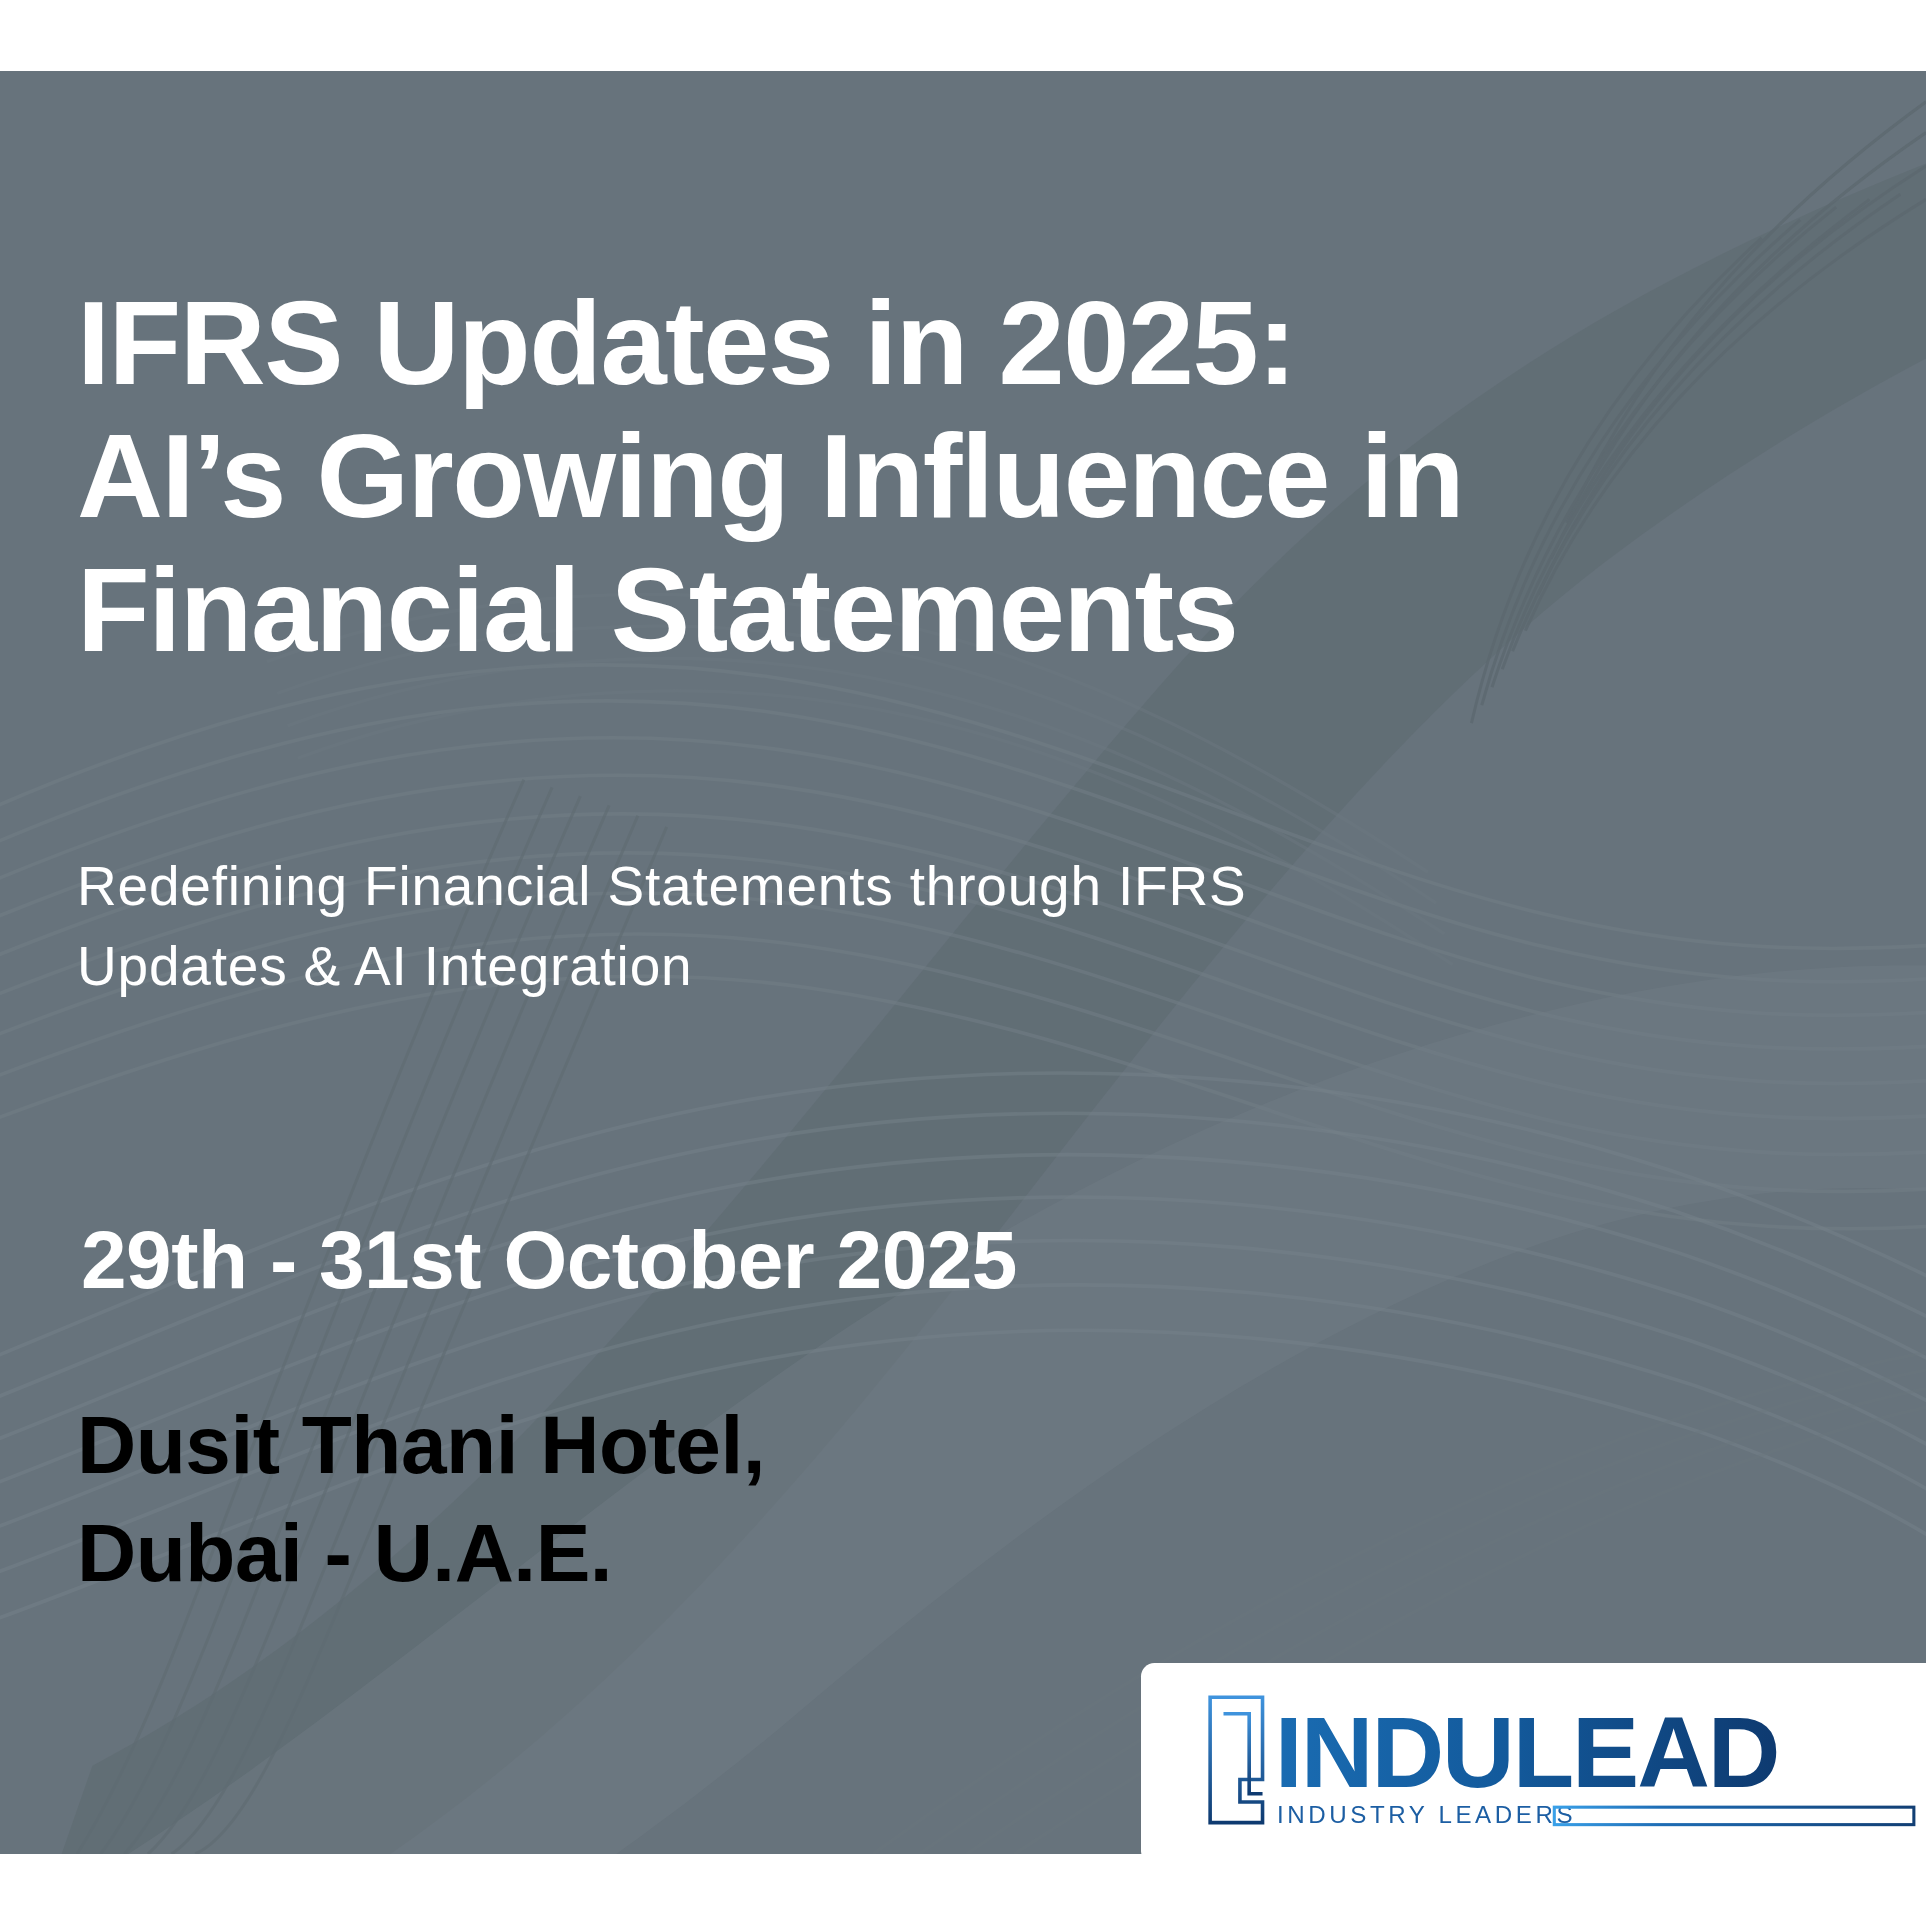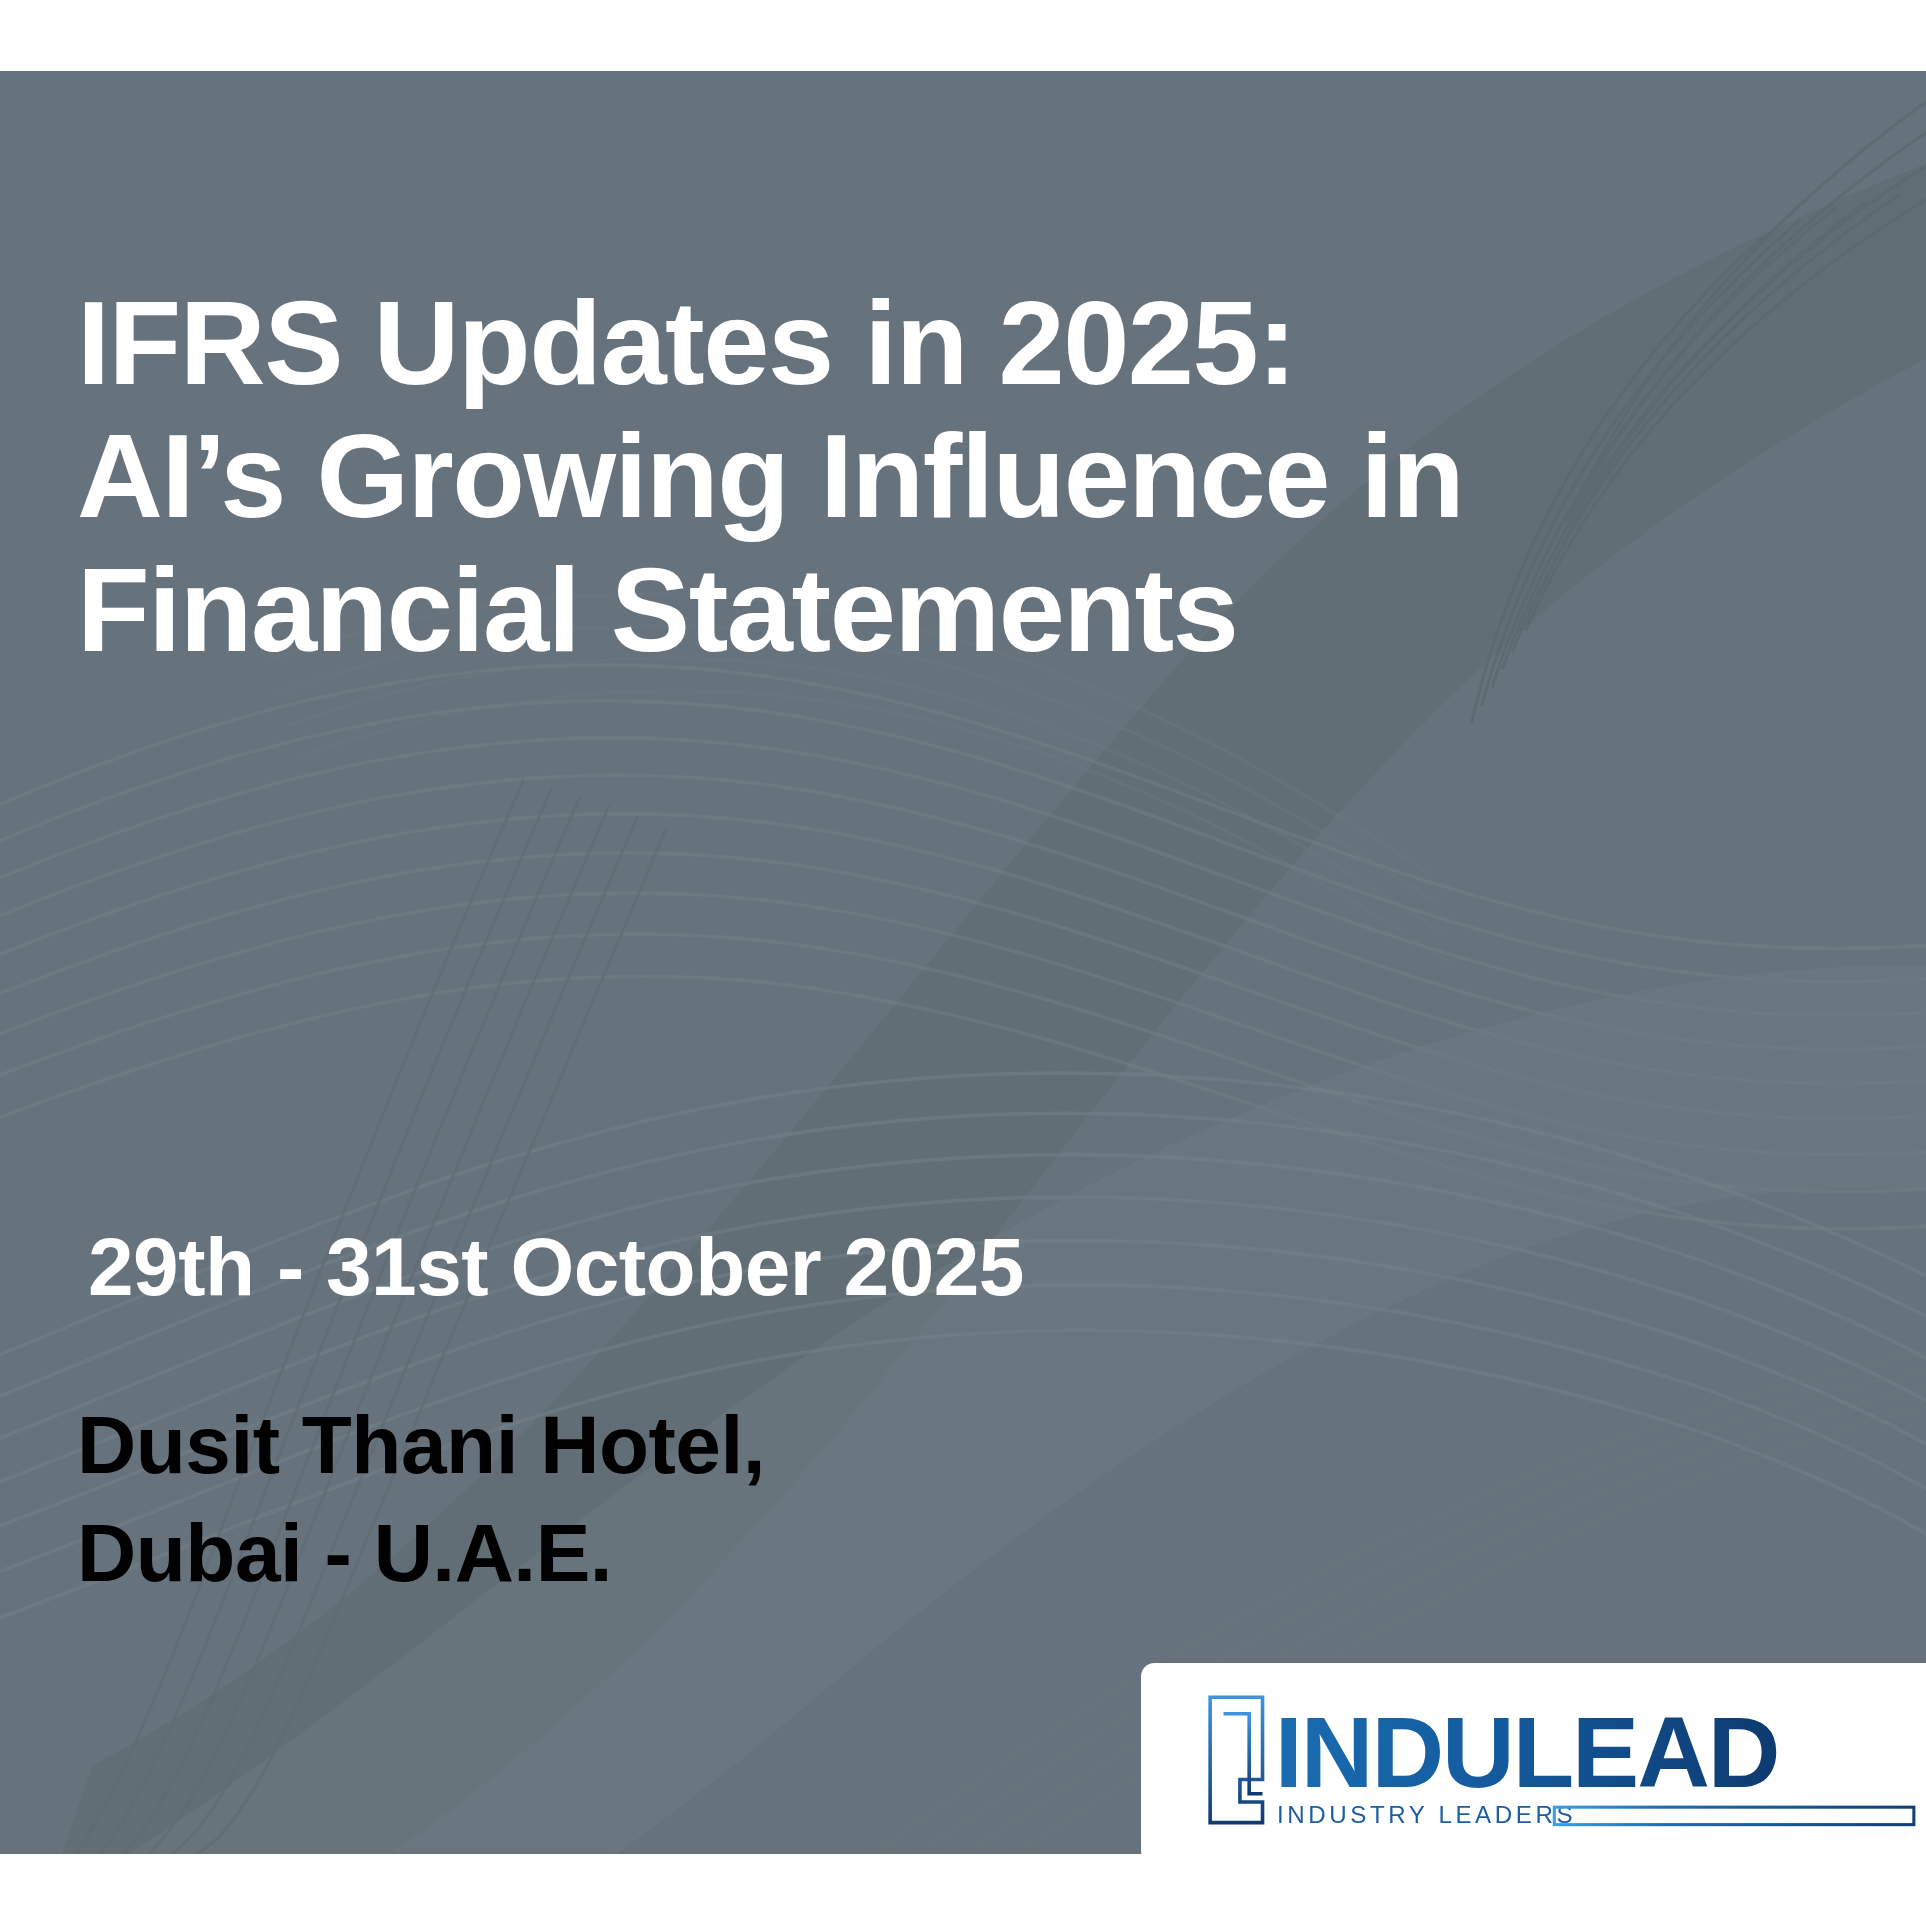--- a/index.html
+++ b/index.html
@@ -75,21 +75,21 @@
     line-height: 1.45;
     font-weight: 400;
     letter-spacing: 0.8px;
     white-space: pre-line;
   }
 
   .dateline {
     position: absolute;
     left: 0;
     top: 1140px;
-    margin: 11px;
+    margin: 4px;
     color: #ffffff;
     font-size: 82px;
     line-height: 1.1;
     font-weight: 700;
     letter-spacing: -0.5px;
   }
 
   .venue {
     position: absolute;
     left: 0;
@@ -209,20 +209,22 @@
 
       </g>
     </svg>
 
     <div class="content">
 
       <h1 class="title">IFRS Updates in 2025:
 AI’s Growing Influence in
 Financial Statements</h1>
 
+      <p class="subtitle">Redefining Financial Statements through IFRS
+Updates &amp; AI Integration</p>
 
       <p class="dateline">29th - 31st October 2025</p>
 
       <p class="venue">Dusit Thani Hotel,
 Dubai - U.A.E.</p>
 
     </div>
 
     <div class="logo-card">
       <div class="logo-inner">

